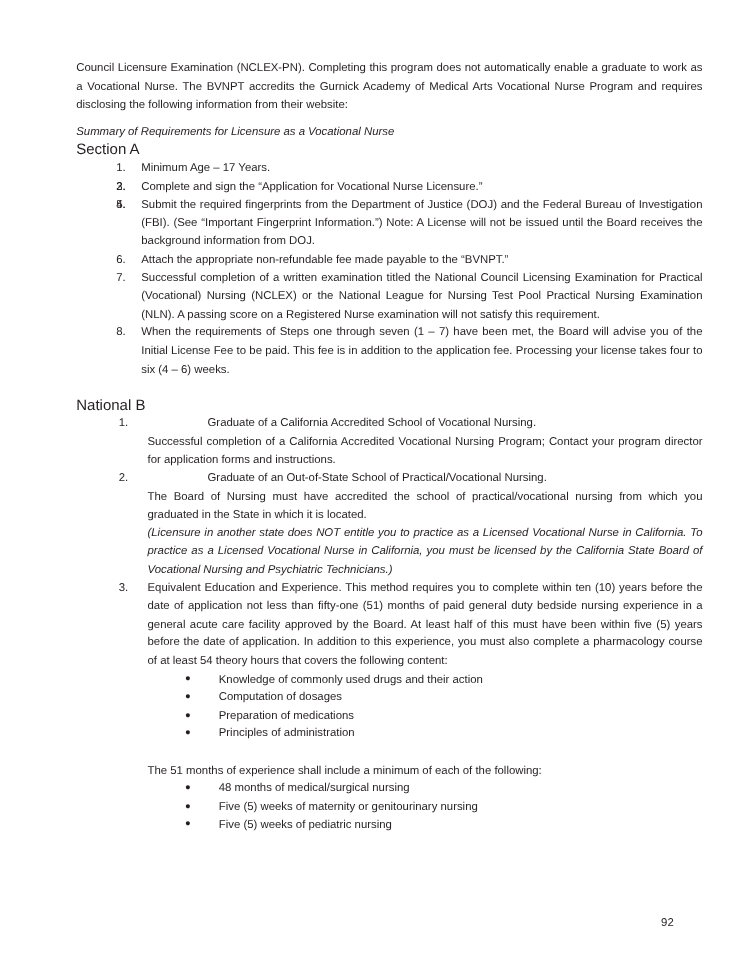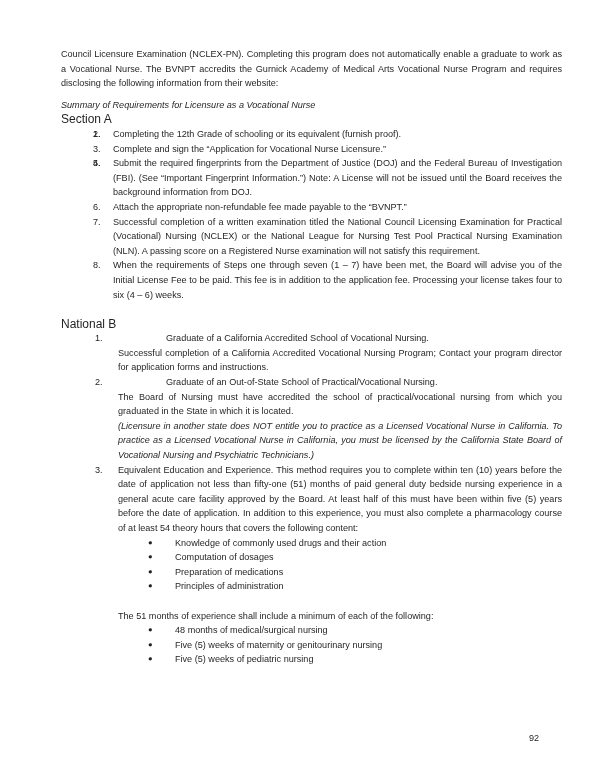--- a/index.html
+++ b/index.html
@@ -146,24 +146,24 @@
 
   <div class="spacer-half"></div>
 
   <p class="italic-head">Summary of Requirements for Licensure as a Vocational Nurse</p>
 
   <p class="section-label">Section A</p>
 
   <ol class="numlist list-a">
     <li>
       <span class="marker">1.</span>
+      <span class="body">Minimum Age – 17 Years.</span>
     </li>
     <li>
       <span class="marker">2.</span>
-      <span class="body">Completing the 12th Grade of schooling or its equivalent (furnish proof).</span>
     </li>
     <li>
       <span class="marker">3.</span>
       <span class="body">Complete and sign the “Application for Vocational Nurse Licensure.”</span>
     </li>
     <li>
       <span class="marker">4.</span>
     </li>
     <li>
       <span class="marker">5.</span>

